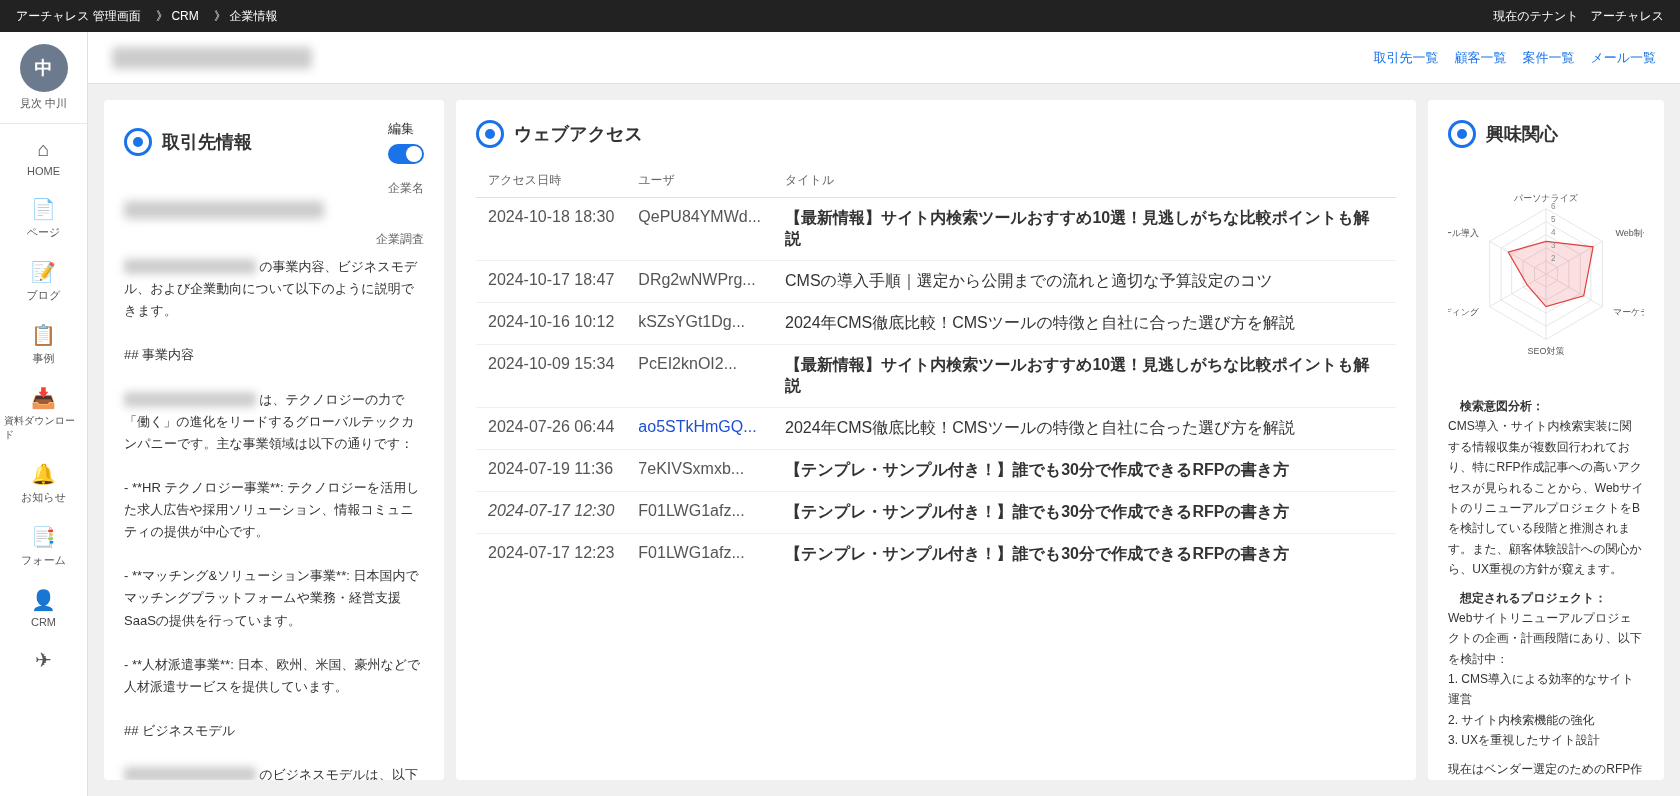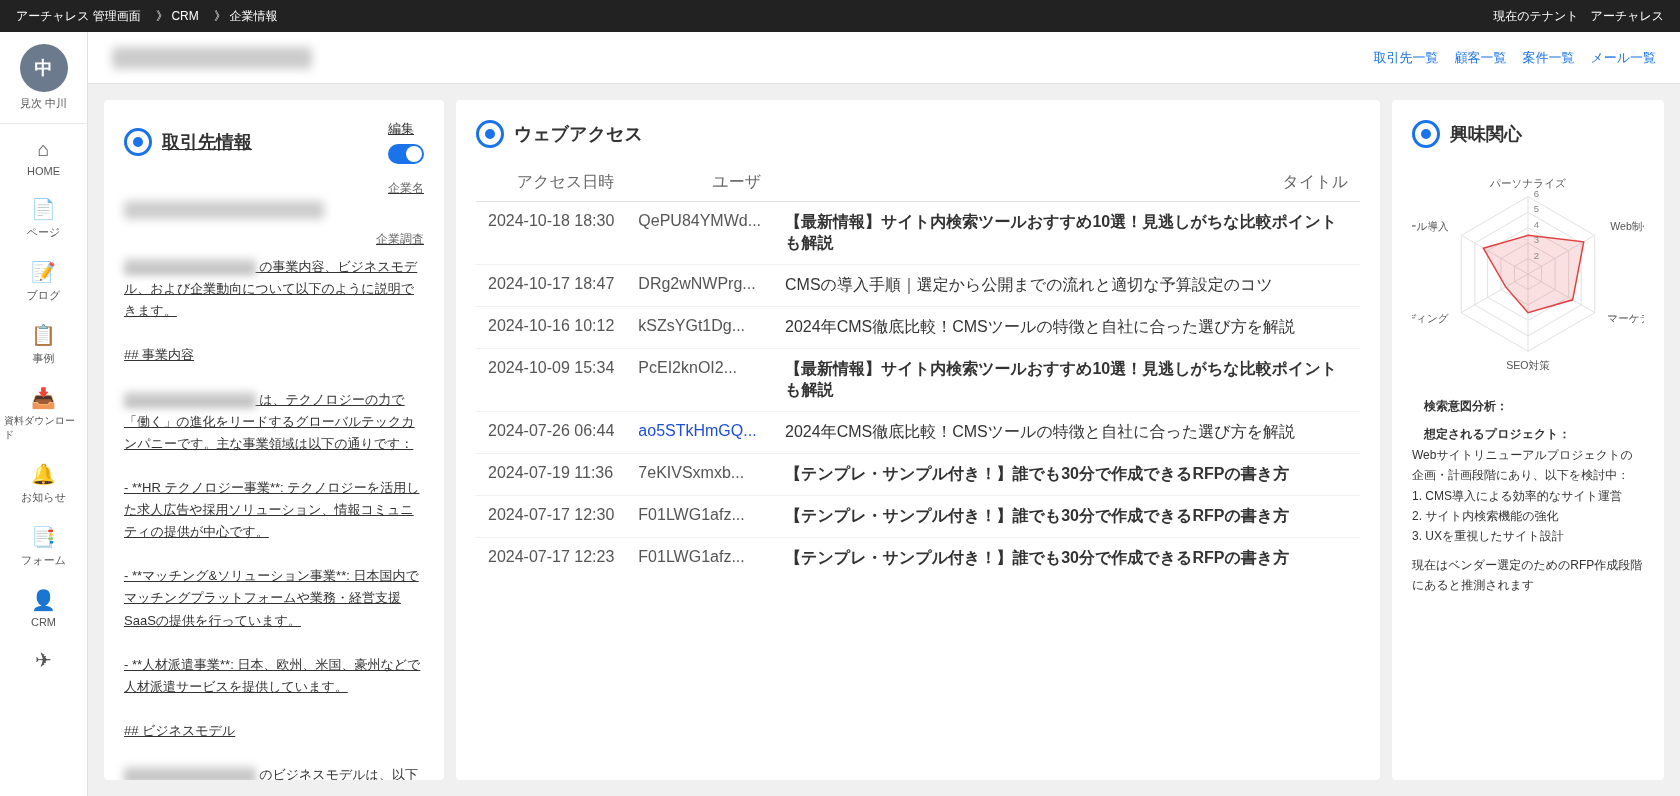--- a/index.html
+++ b/index.html
@@ -94,23 +94,23 @@
       background: #f0f0f0;
     }
 
     
     .panel {
       background: #fff;
       border-radius: 4px;
       overflow-y: auto;
       padding: 20px;
     }
-    .panel-left { width: 340px; flex-shrink: 0; text-decoration: underline; }
+    .panel-left { width: 340px; flex-shrink: 0; }
     .panel-center { flex: 1; }
-    .panel-right { width: 272px; flex-shrink: 0; }
+    .panel-right { width: 236px; flex-shrink: 0; }
 
     .panel-header {
       display: flex; align-items: center; justify-content: space-between;
       margin-bottom: 16px;
     }
     .panel-title {
       display: flex; align-items: center; gap: 10px;
       font-size: 18px; font-weight: bold;
     }
     .panel-title-icon {
@@ -145,22 +145,22 @@
       font-size: 13px; line-height: 1.7; color: #333; margin-top: 8px;
     }
     .company-text .blur-inline {
       filter: blur(4px); background: #ccc; border-radius: 2px;
       color: transparent; display: inline;
     }
 
     
     .wa-table { width: 100%; border-collapse: collapse; }
     .wa-table th {
-      text-align: right; padding: 8px 12px;
-      font-size: 16px; color: #666; font-weight: normal;
+      text-align: left; padding: 8px 12px;
+      font-size: 12px; color: #666; font-weight: normal;
       border-bottom: 1px solid #e0e0e0;
     }
     .wa-table td {
       padding: 10px 12px;
       border-bottom: 1px solid #f0f0f0;
       font-size: 16px;
       vertical-align: top;
     }
     .wa-table tr:last-child td { border-bottom: none; }
 
@@ -313,21 +313,21 @@
                 <td style="white-space: nowrap; color: rgb(85, 85, 85);">2024-07-26 06:44</td>
                 <td style="color: #1d4ed8; white-space: nowrap;">ao5STkHmGQ...</td>
                 <td>2024年CMS徹底比較！CMSツールの特徴と自社に合った選び方を解説</td>
               </tr>
               <tr>
                 <td style="white-space: nowrap; color: rgb(85, 85, 85);">2024-07-19 11:36</td>
                 <td style="color: rgb(85, 85, 85); white-space: nowrap;">7eKIVSxmxb...</td>
                 <td style="font-weight: bold;">【テンプレ・サンプル付き！】誰でも30分で作成できるRFPの書き方</td>
               </tr>
               <tr>
-                <td style="white-space: nowrap; color: rgb(85, 85, 85);">2024-07-17 12:30</td>
+                <td style="white-space: nowrap; color: rgb(85, 85, 85); font-style: italic;">2024-07-17 12:30</td>
                 <td style="color: rgb(85, 85, 85); white-space: nowrap;">F01LWG1afz...</td>
                 <td style="font-weight: bold;">【テンプレ・サンプル付き！】誰でも30分で作成できるRFPの書き方</td>
               </tr>
               <tr>
                 <td style="white-space: nowrap; color: rgb(85, 85, 85);">2024-07-17 12:23</td>
                 <td style="color: rgb(85, 85, 85); white-space: nowrap;">F01LWG1afz...</td>
                 <td style="font-weight: bold;">【テンプレ・サンプル付き！】誰でも30分で作成できるRFPの書き方</td>
               </tr>
             </tbody>
         </table>
@@ -372,21 +372,21 @@
               <text x="6" y="-32" font-size="10" fill="#888">3</text>
               <text x="6" y="-48" font-size="10" fill="#888">4</text>
               <text x="6" y="-64" font-size="10" fill="#888">5</text>
               <text x="6" y="-80" font-size="10" fill="#888">6</text>
             </g>
           </svg>
         </div>
 
         <div class="interest-text">
           <p><span class="section-label">検索意図分析：</span><br>
-          </p>
+          <span>CMS導入・サイト内検索実装に関する情報収集が複数回行われており、特にRFP作成記事への高いアクセスが見られることから、WebサイトのリニューアルプロジェクトをBを検討している段階と推測されます。また、顧客体験設計への関心から、UX重視の方針が窺えます。</span></p>
           <p><span class="section-label">想定されるプロジェクト：</span><br>
           <span>Webサイトリニューアルプロジェクトの企画・計画段階にあり、以下を検討中：</span><br>
           <span>1. CMS導入による効率的なサイト運営</span><br>
           <span>2. サイト内検索機能の強化</span><br>
           <span>3. UXを重視したサイト設計</span></p>
           <p><span>現在はベンダー選定のためのRFP作成段階にあると推測されます</span></p>
         </div>
       </div>
     </div>
   </div>

